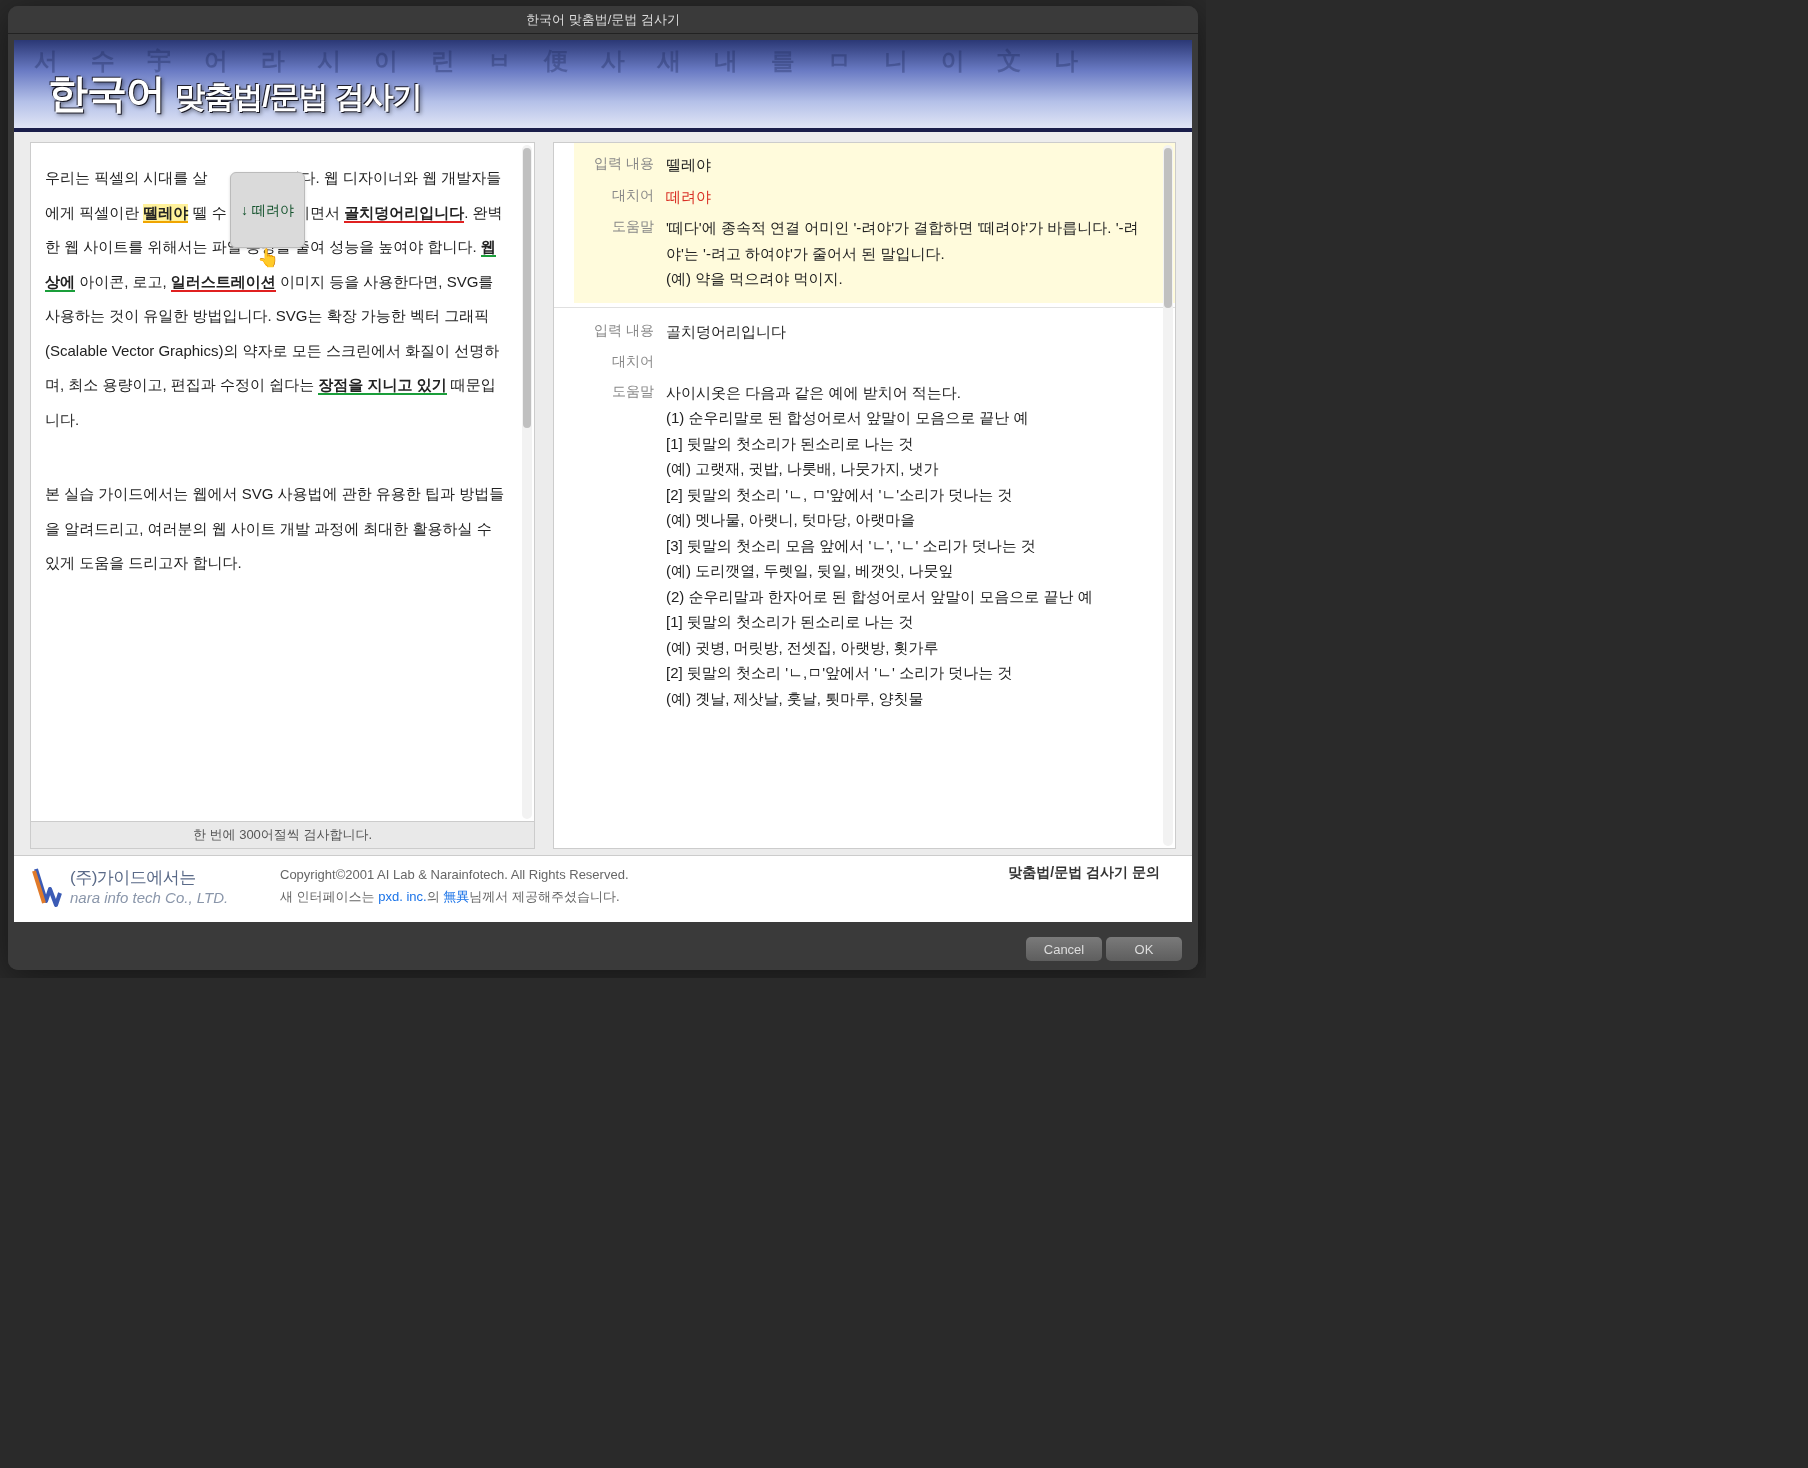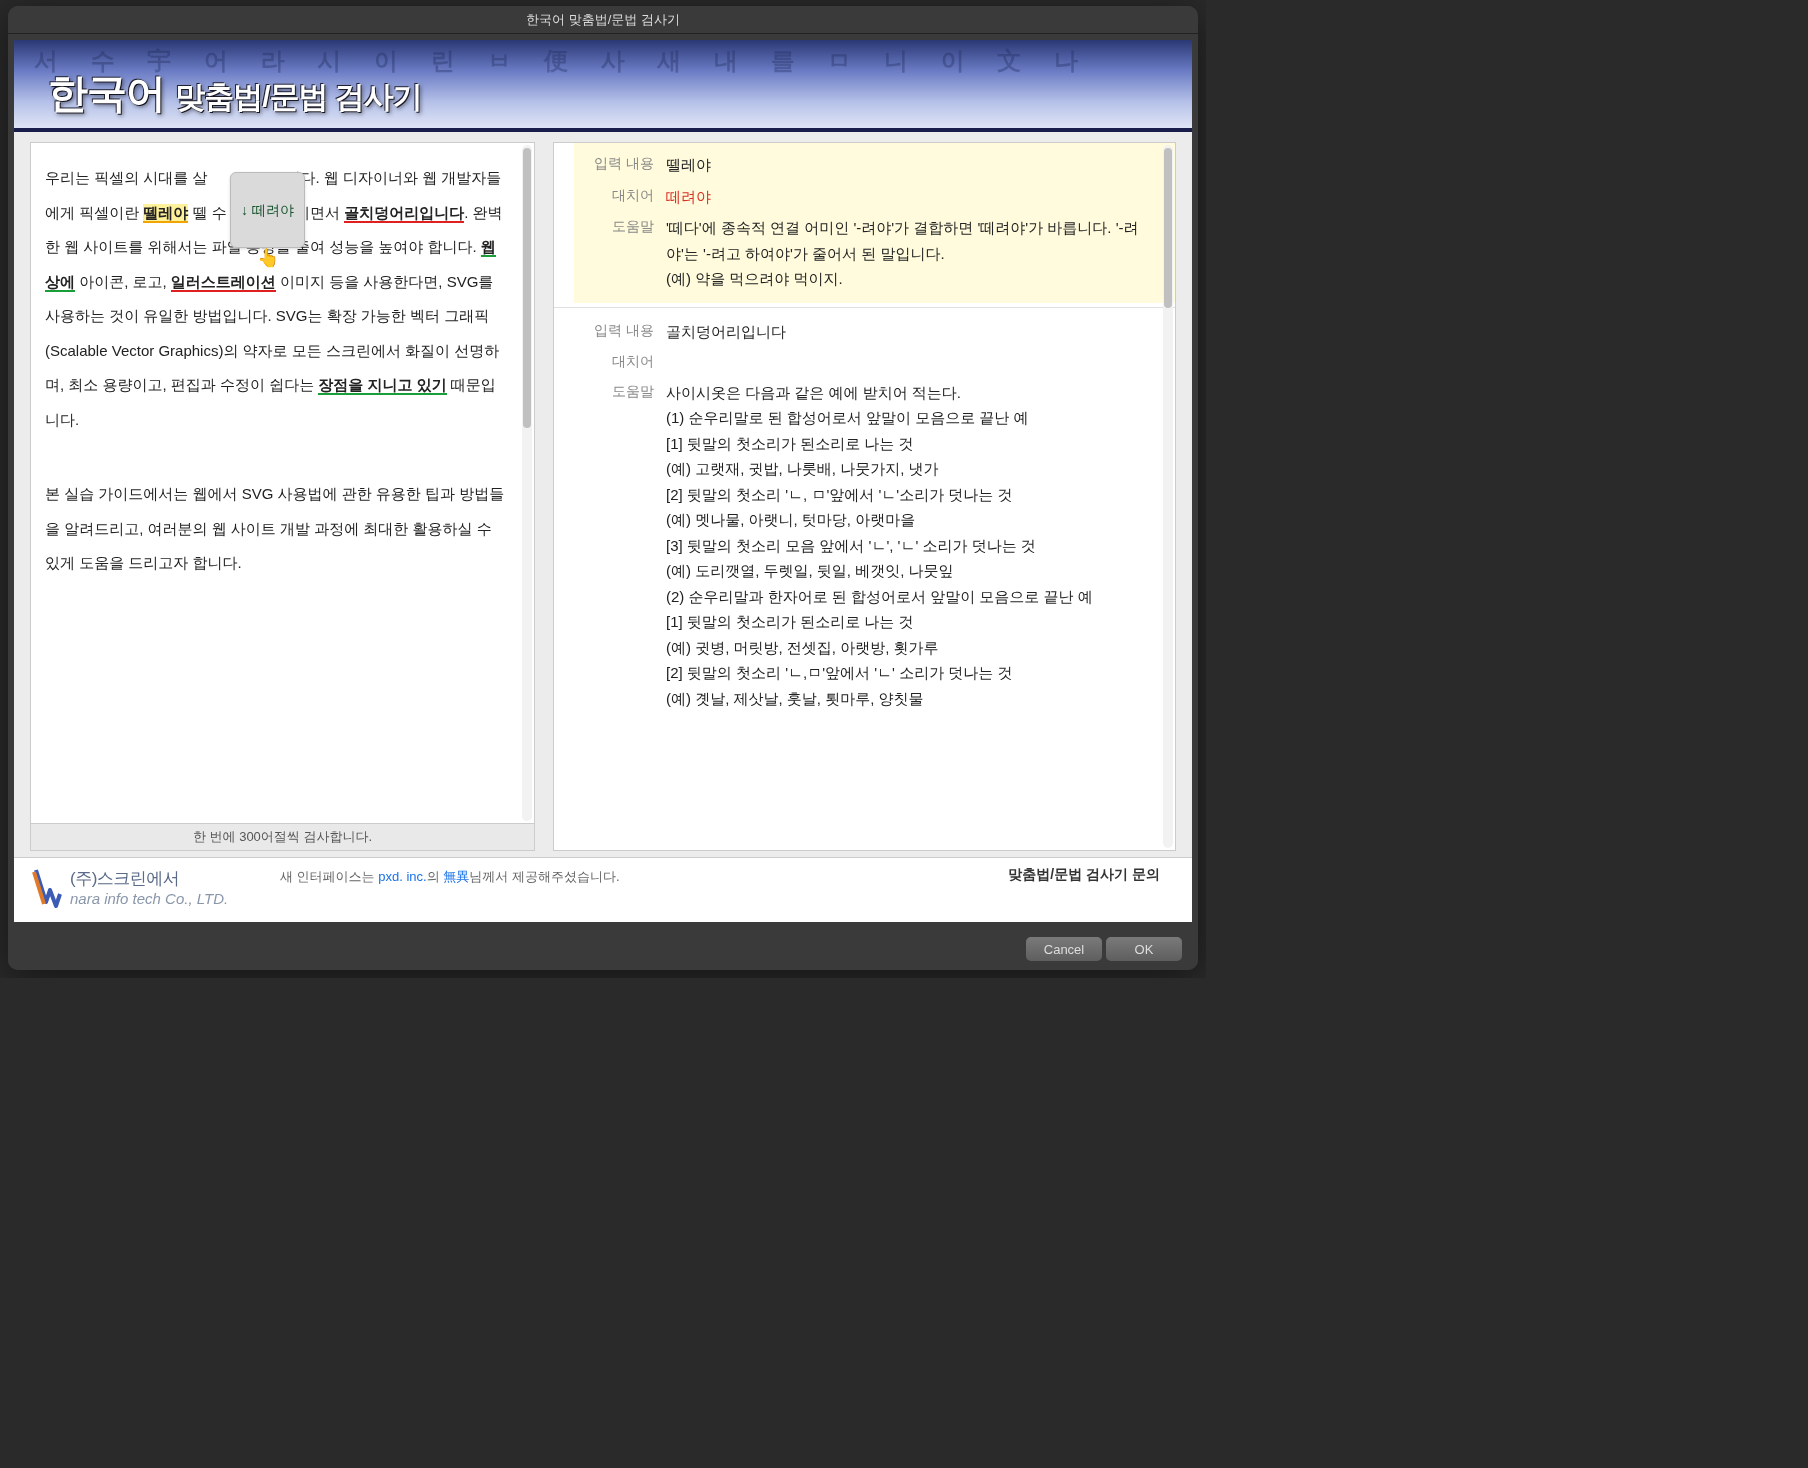--- a/index.html
+++ b/index.html
@@ -313,25 +313,26 @@
 
     <div class="footer" style="position:relative;">
       <div class="footer-logo">
         <div class="logo-mark">
           <svg viewBox="0 0 32 42">
               <path d="M6 4 L16 36 L20 24 L26 40 L30 28" stroke="#3b5bb5" stroke-width="4" fill="none" stroke-linejoin="round"></path>
               <path d="M4 6 L14 38" stroke="#e07a2a" stroke-width="4" fill="none"></path>
             </svg>
         </div>
         <div>
-          <div class="logo-text-main">(주)스크린에서</div>
+          <div class="logo-text-main">(주)가이드에서는</div>
           <div class="logo-text-sub">nara info tech Co., LTD.</div>
         </div>
       </div>
       <div class="footer-info">
+        <div>Copyright©2001 AI Lab &amp; Narainfotech. All Rights Reserved.</div>
         <div>
           <span>새 인터페이스는 </span><span class="footer-link">pxd. inc.</span><span>의 </span><span class="footer-link">無異</span><span>님께서 제공해주셨습니다.</span>
         </div>
       </div>
       <div class="footer-contact">맞춤법/문법 검사기 문의</div>
     </div>
   </div>
 
   <div class="button-bar">
     <button class="dlg-button">Cancel</button>

